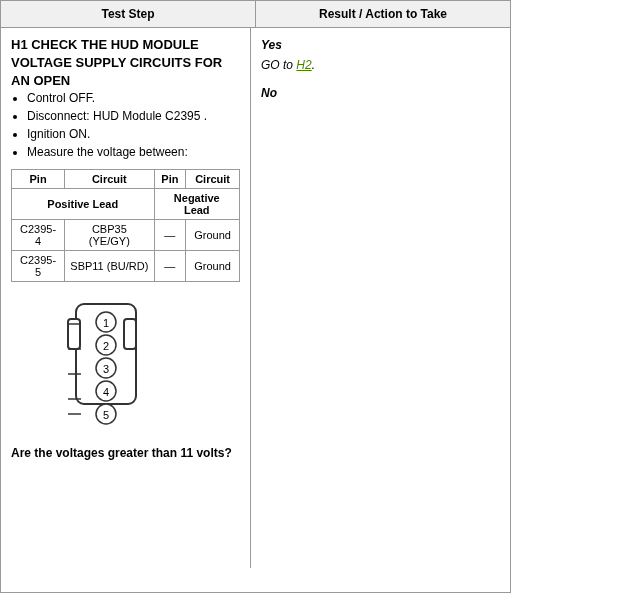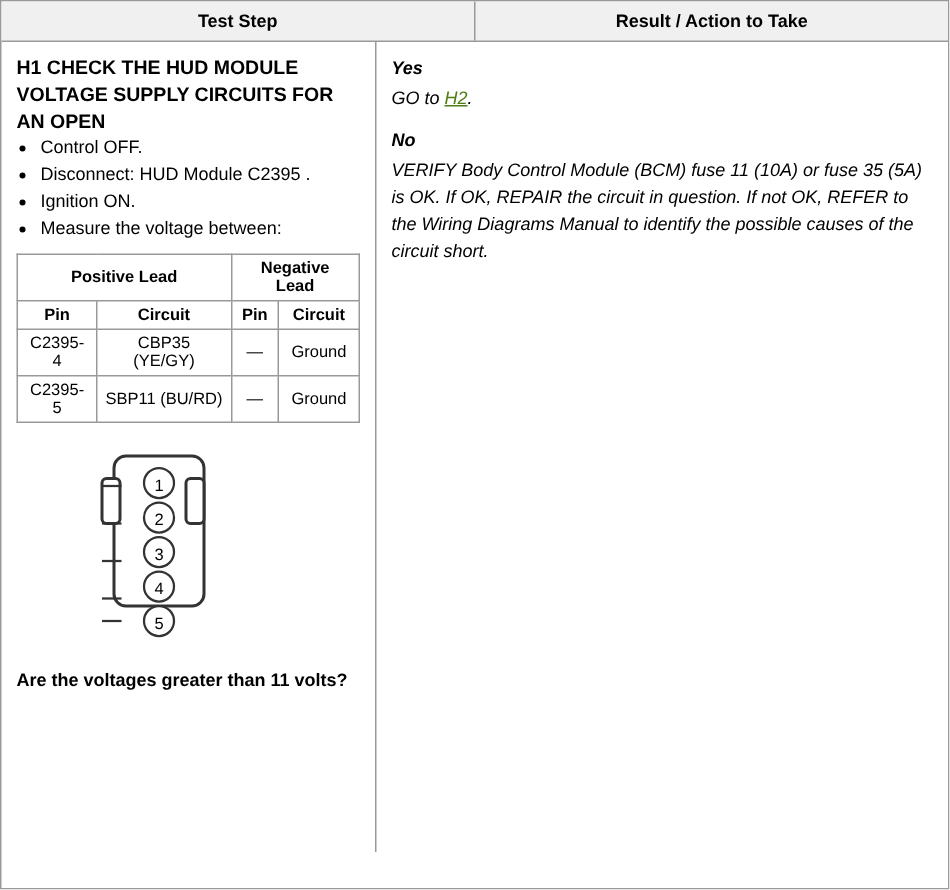--- a/index.html
+++ b/index.html
@@ -3,21 +3,21 @@
   <meta charset="utf-8">
   <style>
     * { box-sizing: border-box; margin: 0; padding: 0; }
     body {
       font-family: Arial, sans-serif;
       font-size: 12px;
       background: #fff;
       color: #000;
     }
     .page {
-      width: 633px;
+      width: 511px;
       min-height: 593px;
       border: 1px solid #999;
     }
     .header-row {
       display: flex;
       border-bottom: 1px solid #999;
       background: #f0f0f0;
     }
     .header-cell {
       flex: 1;
@@ -120,28 +120,28 @@
       <ul class="bullet-list">
         <li>Control OFF.</li>
         <li>Disconnect: HUD Module C2395 .</li>
         <li>Ignition ON.</li>
         <li>Measure the voltage between:</li>
       </ul>
 
       <table class="voltage-table">
         <tbody>
             <tr>
-          <th colspan="2" class="pos-header">Positive Lead</th>
-          <th colspan="2">Negative Lead</th>
-        </tr>
-        <tr>
           <th>Pin</th>
           <th>Circuit</th>
           <th>Pin</th>
           <th>Circuit</th>
+        </tr>
+        <tr>
+          <th colspan="2" class="pos-header">Positive Lead</th>
+          <th colspan="2">Negative Lead</th>
         </tr>
         <tr>
           <td>C2395-4</td>
           <td>CBP35 (YE/GY)</td>
           <td>—</td>
           <td>Ground</td>
         </tr>
         <tr>
           <td>C2395-5</td>
           <td>SBP11 (BU/RD)</td>
@@ -186,17 +186,16 @@
       <p class="question">Are the voltages greater than 11 volts?</p>
     </div>
 
     <div class="right-col">
       <div class="result-text">
         <div class="result-yes">Yes</div>
         <div>GO to <a href="#">H2</a>.</div>
       </div>
       <div class="result-text">
         <div class="result-no">No</div>
-        <div>VERIFY Body Control Module (BCM) fuse 11 (10A) or fuse 35 (5A) is OK. If OK, REPAIR the circuit in question. If not OK, REFER to the Wiring Diagrams Manual to identify the possible causes of the circuit short.</div>
       </div>
     </div>
   </div>
 </div>
 
 </body></html>

